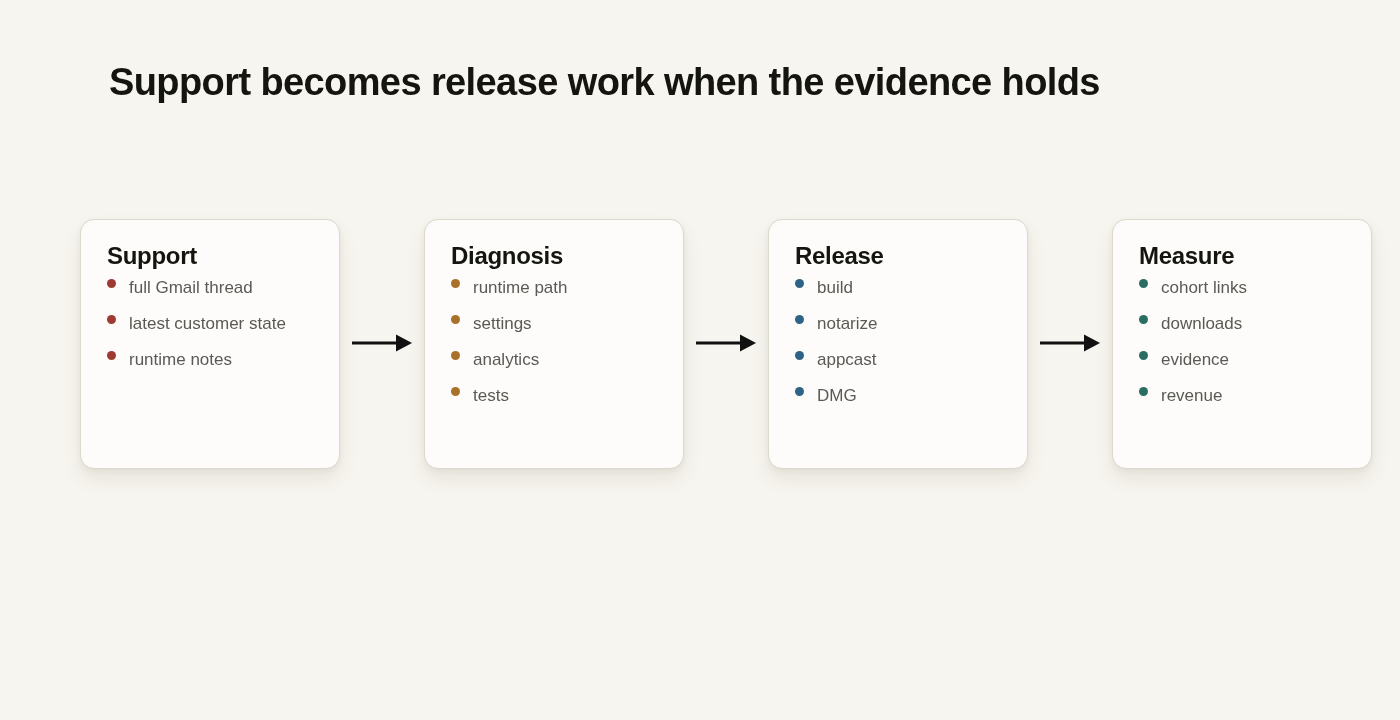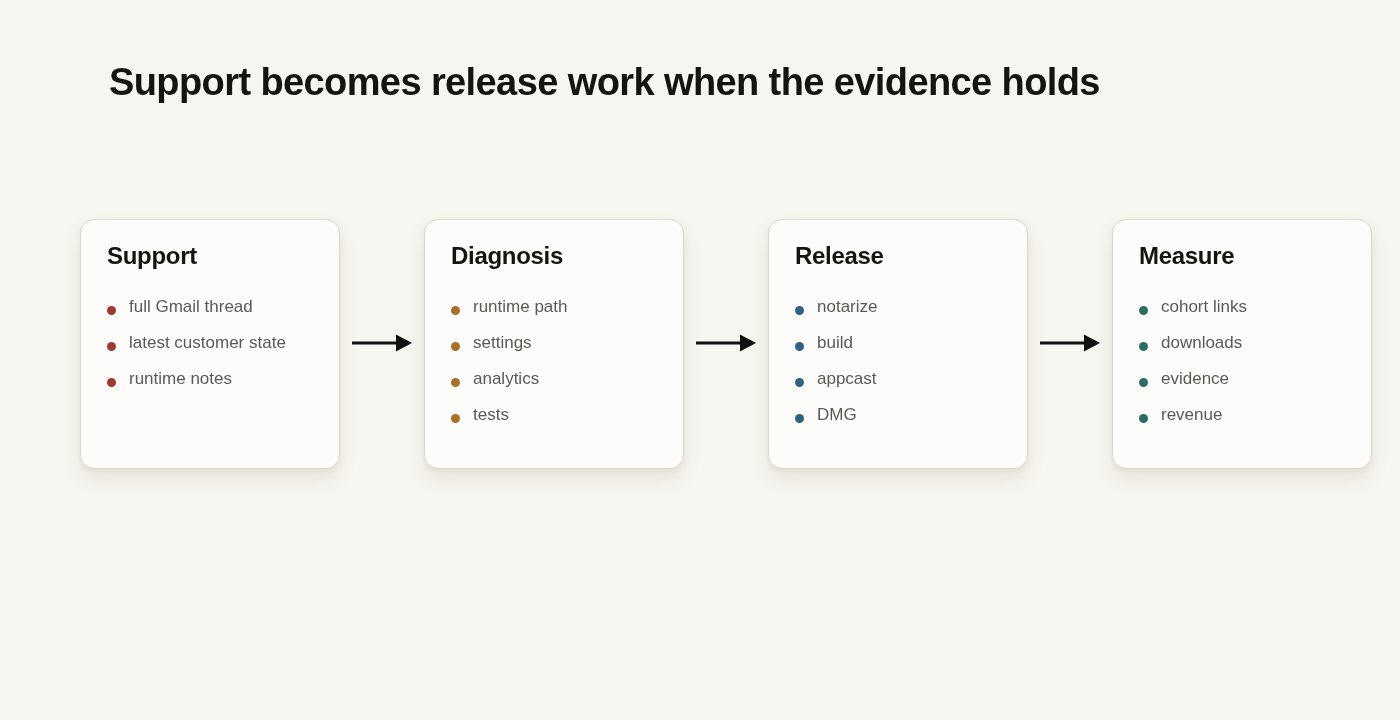--- a/index.html
+++ b/index.html
@@ -78,21 +78,21 @@
   }
 
   .card-list {
     list-style: none;
     margin: 0;
     padding: 0;
   }
 
   .card-list-item {
     display: flex;
-    align-items: flex-end;
+    align-items: flex-start;
     height: 36px;
     font-size: 17px;
     color: #5a5a55;
     line-height: 1;
   }
 
   .bullet {
     width: 9px;
     height: 9px;
     border-radius: 50%;
@@ -175,25 +175,25 @@
       <svg width="60" height="24" viewBox="0 0 60 24">
         <line x1="0" y1="12" x2="46" y2="12" stroke="#111111" stroke-width="3"></line>
         <polygon points="44,3.5 60,12 44,20.5" fill="#111111"></polygon>
       </svg>
     </div>
     <div class="card">
       <div class="card-title">Release</div>
       <ul class="card-list">
         <li class="card-list-item">
           <span class="bullet" style="background: rgb(47, 98, 132);"></span>
+          <span class="item-label">build</span>
+        </li>
+        <li class="card-list-item">
+          <span class="bullet" style="background: rgb(47, 98, 132);"></span>
           <span class="item-label">notarize</span>
-        </li>
-        <li class="card-list-item">
-          <span class="bullet" style="background: rgb(47, 98, 132);"></span>
-          <span class="item-label">build</span>
         </li>
         <li class="card-list-item">
           <span class="bullet" style="background: rgb(47, 98, 132);"></span>
           <span class="item-label">appcast</span>
         </li>
         <li class="card-list-item">
           <span class="bullet" style="background: rgb(47, 98, 132);"></span>
           <span class="item-label">DMG</span>
         </li>
       </ul>

